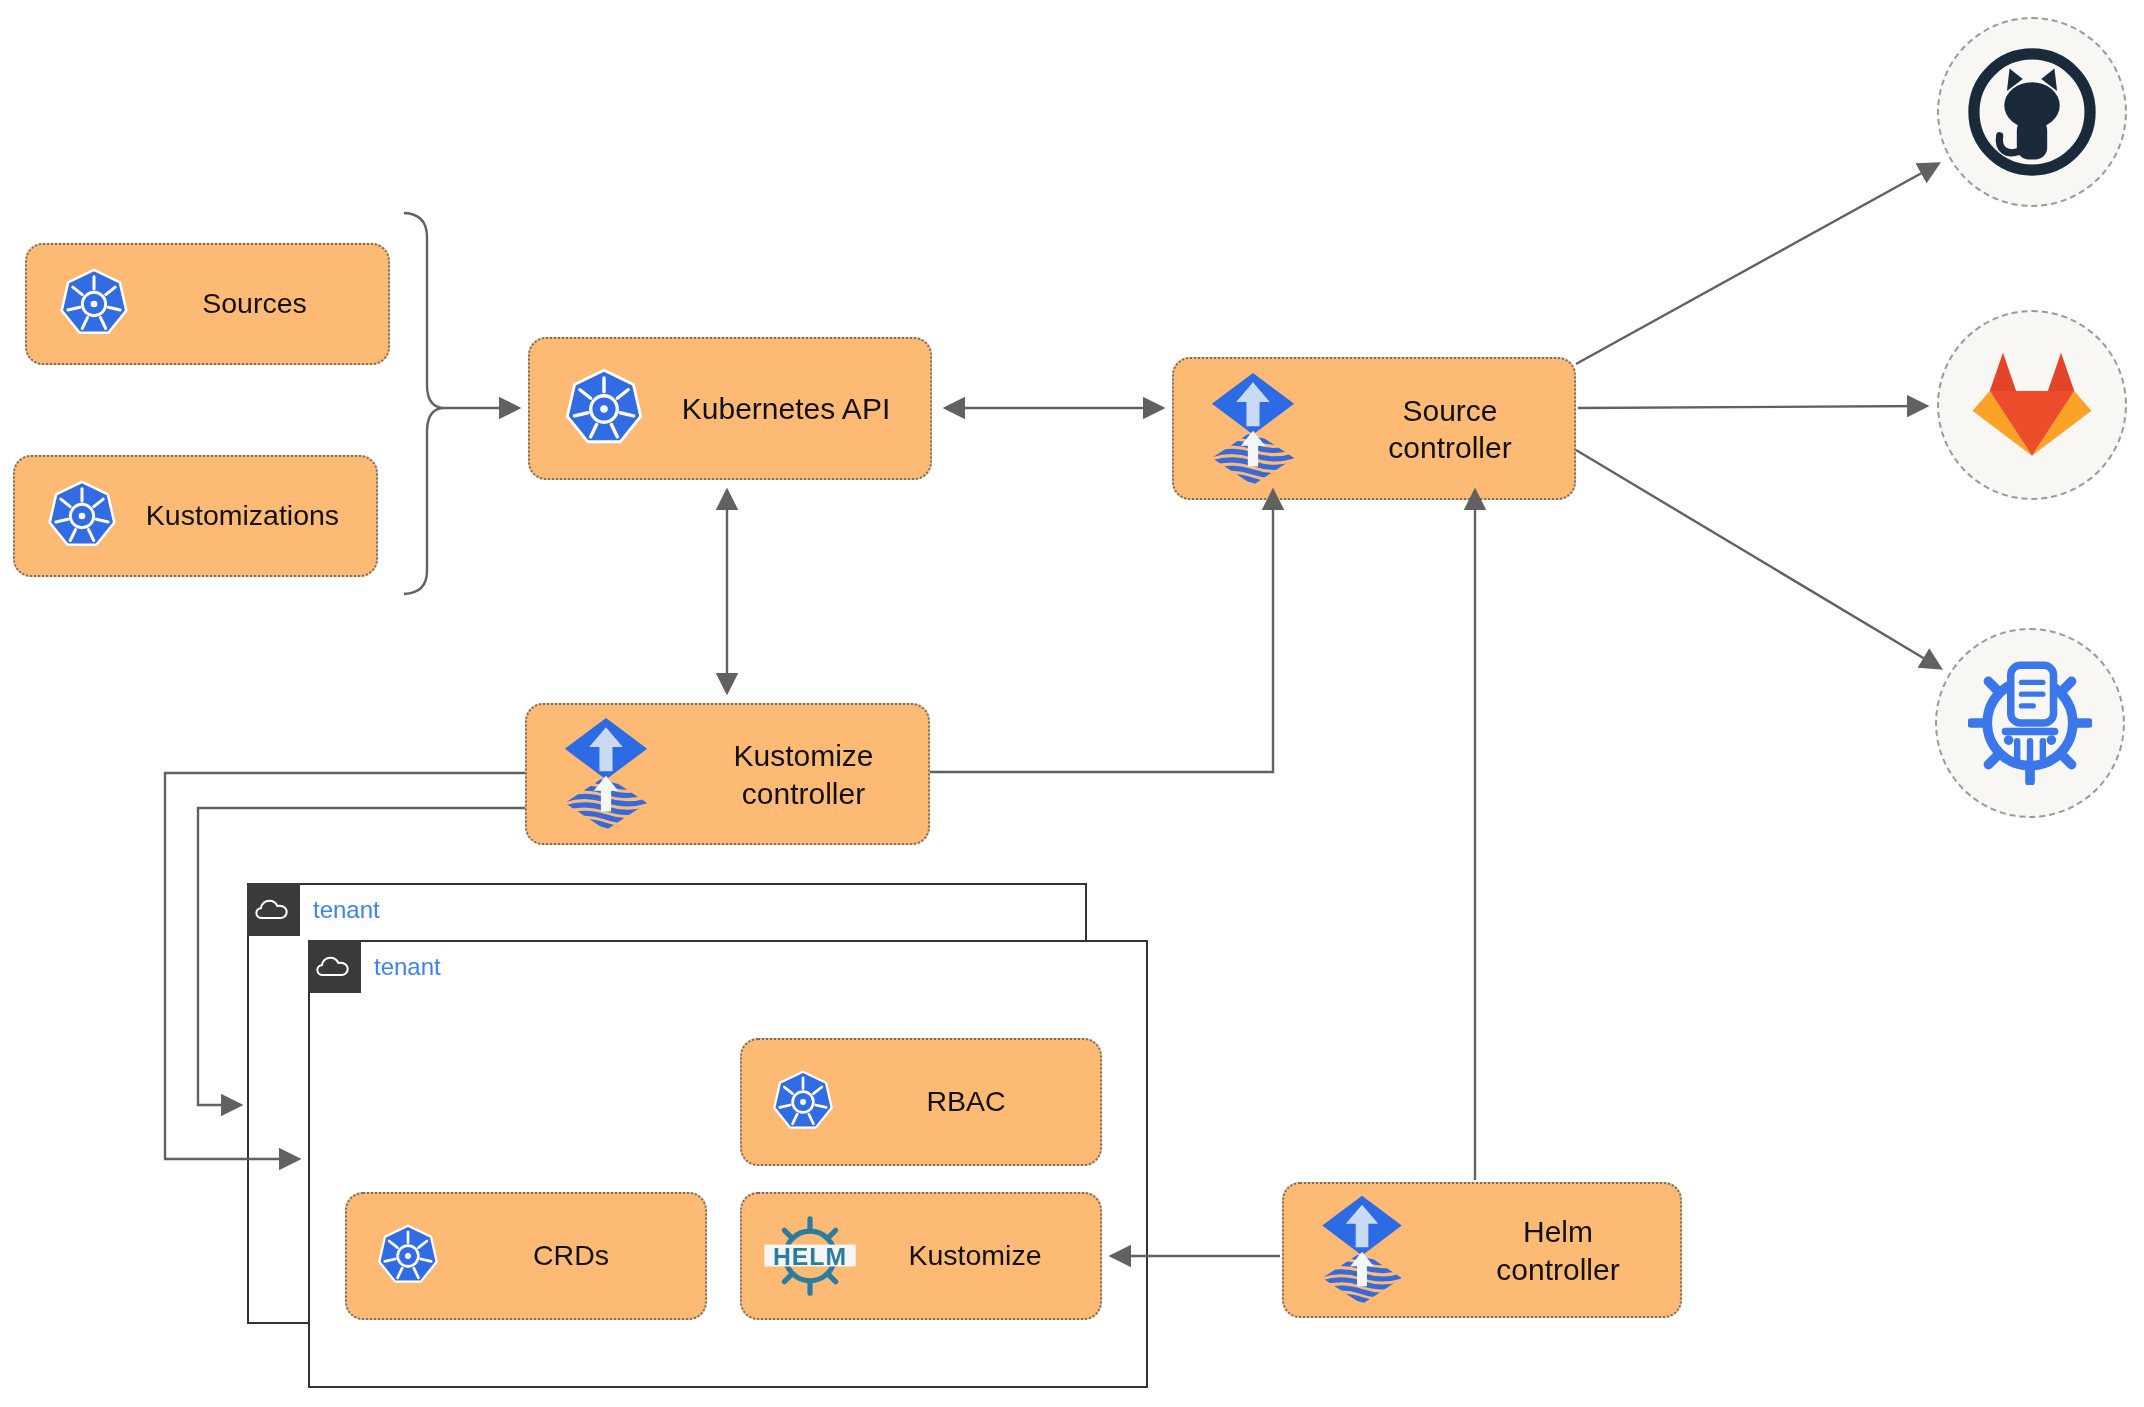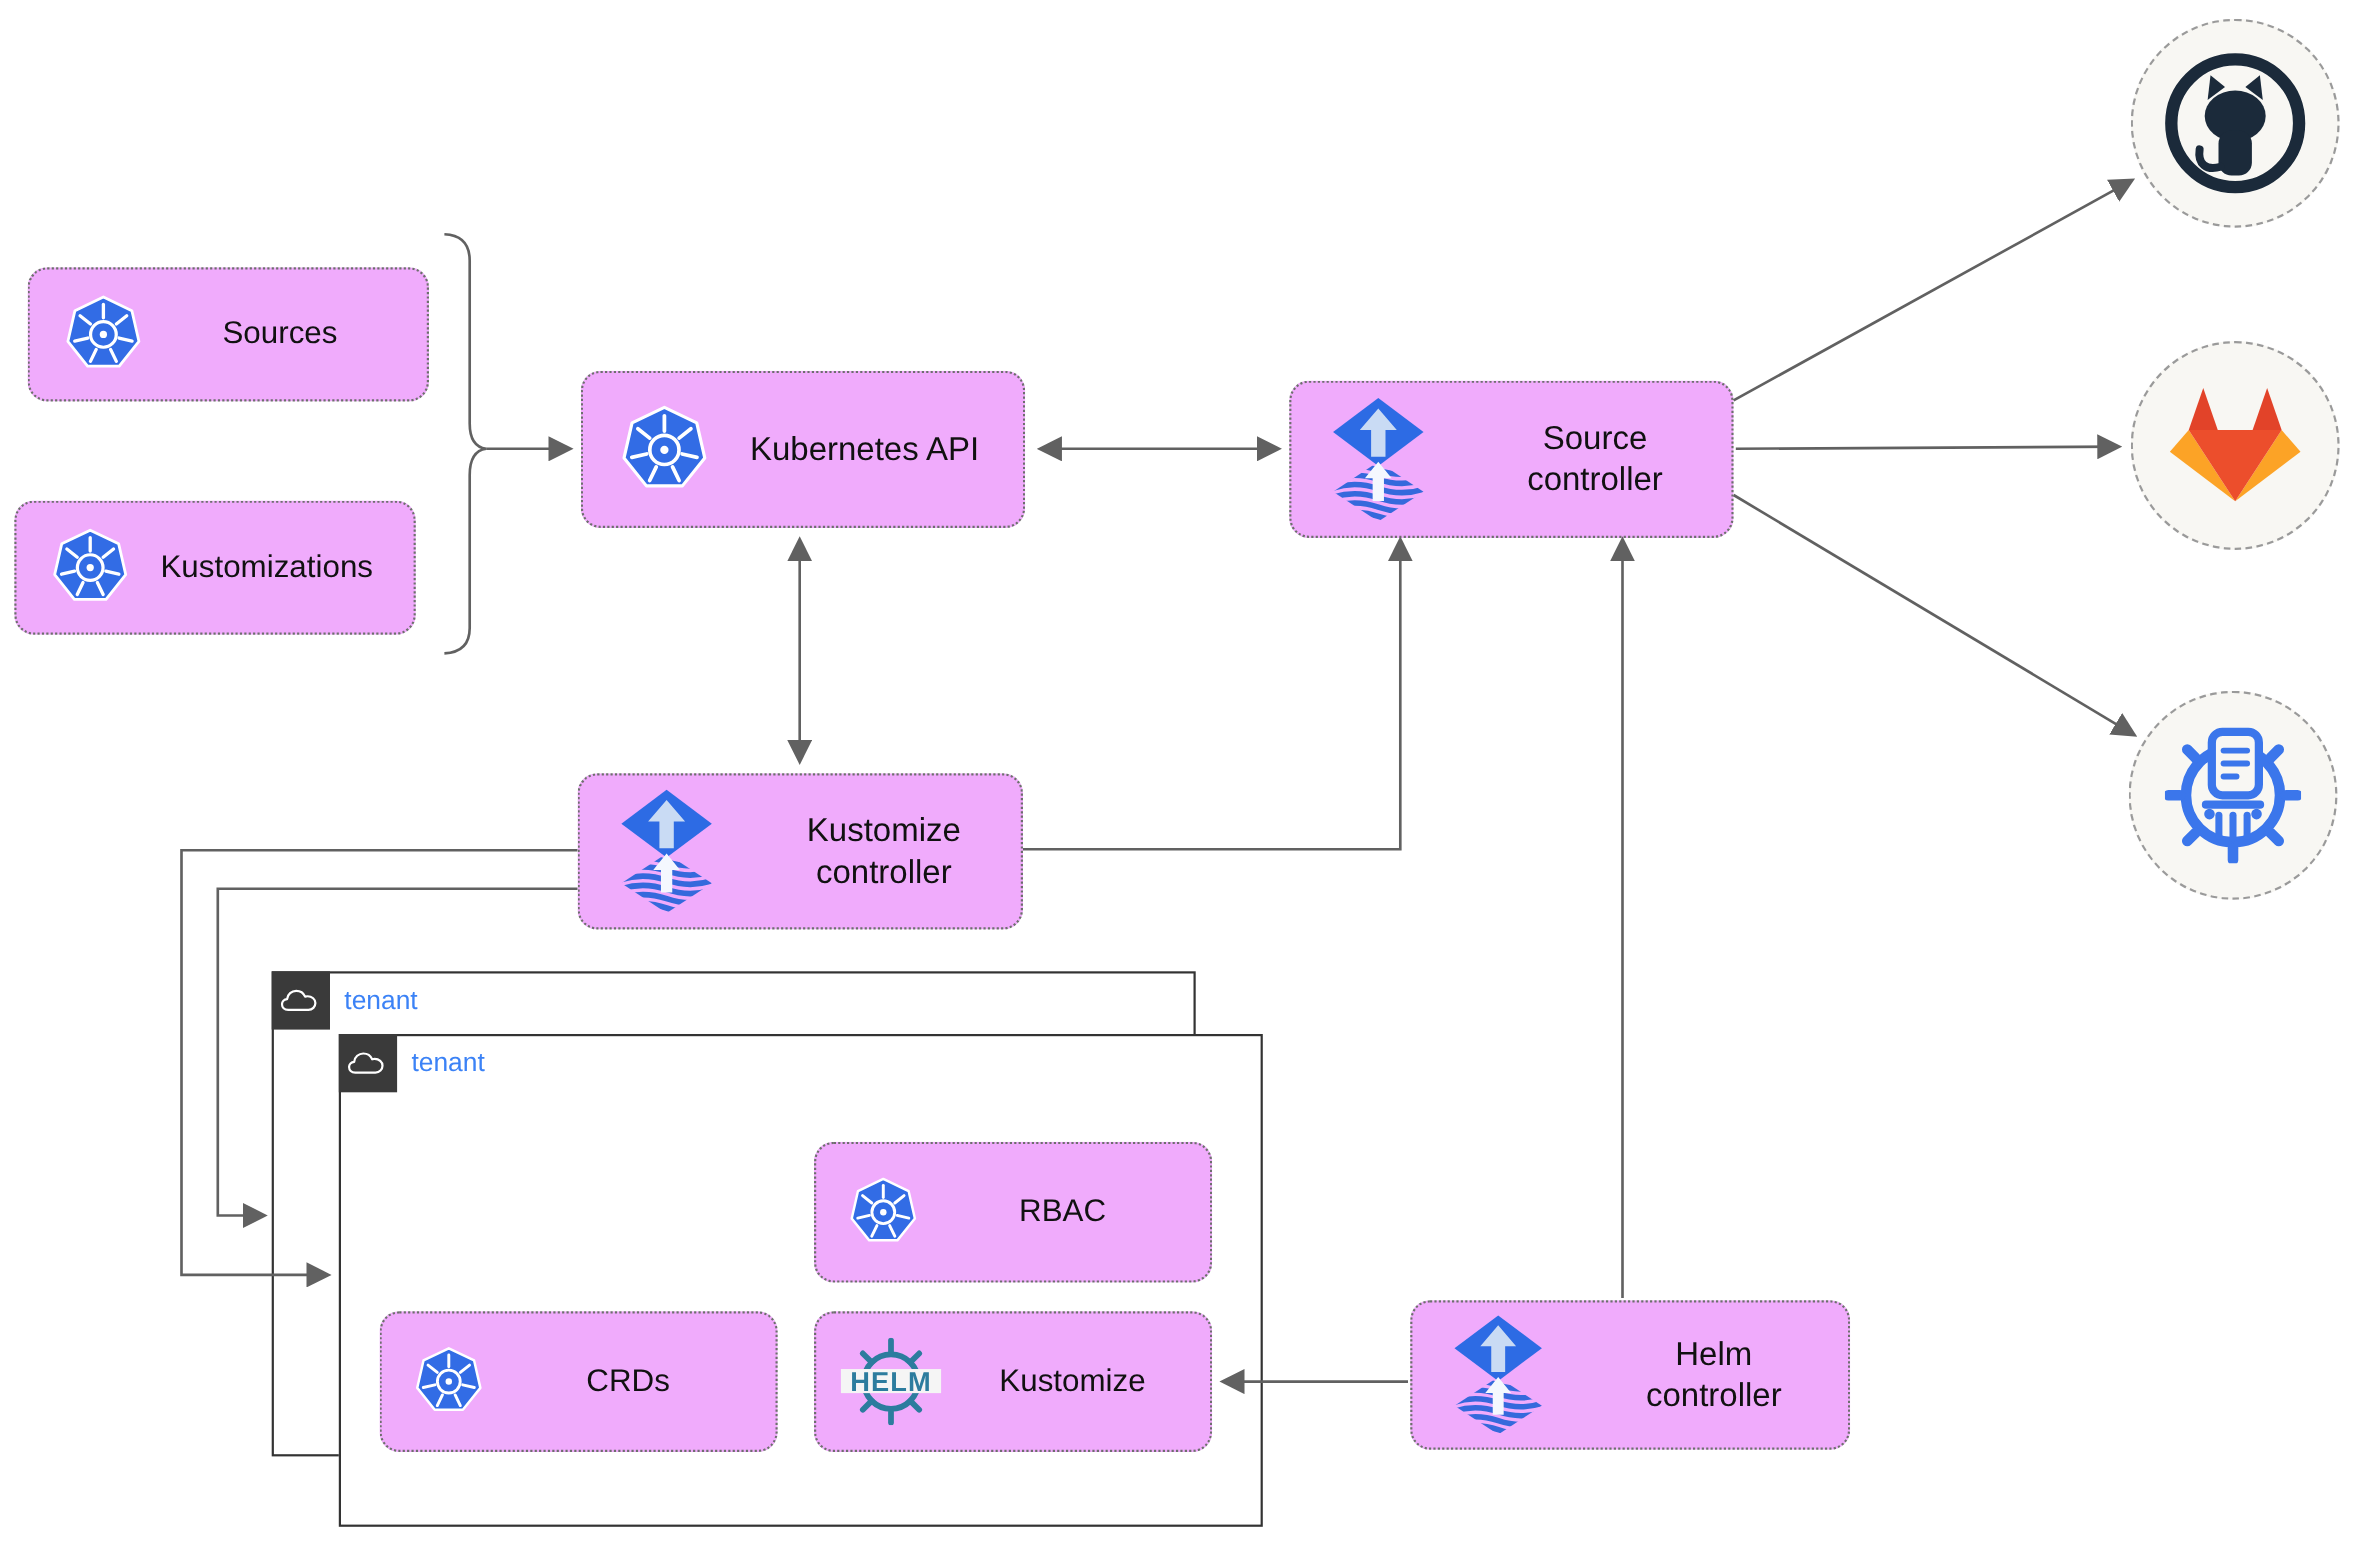--- a/index.html
+++ b/index.html
@@ -4,21 +4,21 @@
 <style>
   html,body { margin:0; padding:0; background:#ffffff; }
   #canvas {
     position:relative; width:2144px; height:1407px; overflow:hidden;
     font-family:"Liberation Sans", sans-serif; color:#1a1a1a; background:#ffffff;
   }
   svg text { font-family:"Liberation Sans", sans-serif; }
 
   
   .node {
-    position:absolute; background:#f0abfc;
+    position:absolute; background:#fdba74;
     border:2.4px dotted #6e6e6e; border-radius:18px;
     box-sizing:border-box; z-index:4;
   }
   .node .icon { position:absolute; top:50%; transform:translateY(-50%); line-height:0; }
   .node .label {
     position:absolute; top:50%; transform:translateY(-50%);
     font-size:28.5px; line-height:1.25; text-align:center; color:#111;
   }
   .node.small .icon { left:30px; }
   .node.small .label { left:104px; right:10px; }
@@ -199,21 +199,21 @@
   </div>
 
   <div class="node api" style="left:528px; top:337px; width:404px; height:143px;">
     <span class="icon">
       <svg width="84" height="82">
           <use href="#sym-k8s"></use>
         </svg></span>
     <span class="label">Kubernetes API</span>
   </div>
 
-  <div class="node ctrl" style="left:1172px; top:346px; width:404px; height:143px;">
+  <div class="node ctrl" style="left:1172px; top:357px; width:404px; height:143px;">
     <span class="icon">
       <svg width="86" height="116">
           <use href="#sym-flux"></use>
         </svg></span>
     <span class="label">Source controller</span>
   </div>
 
   <div class="node ctrl" style="left:1282px; top:1182px; width:400px; height:136px;">
     <span class="icon">
       <svg width="84" height="112">

